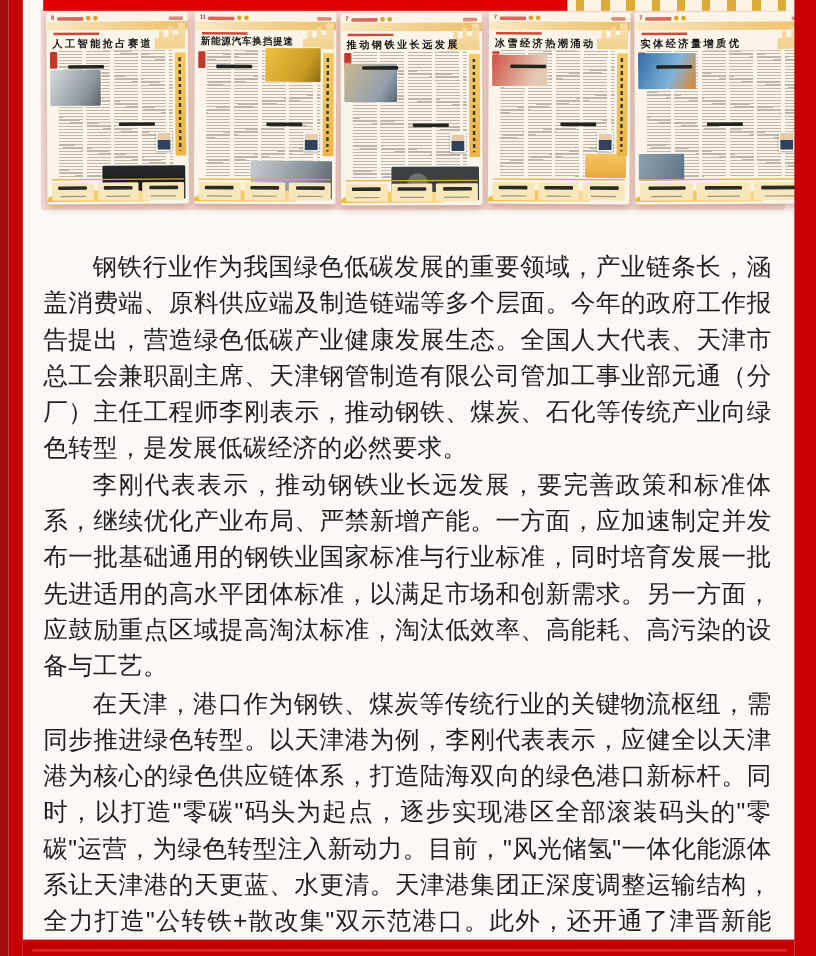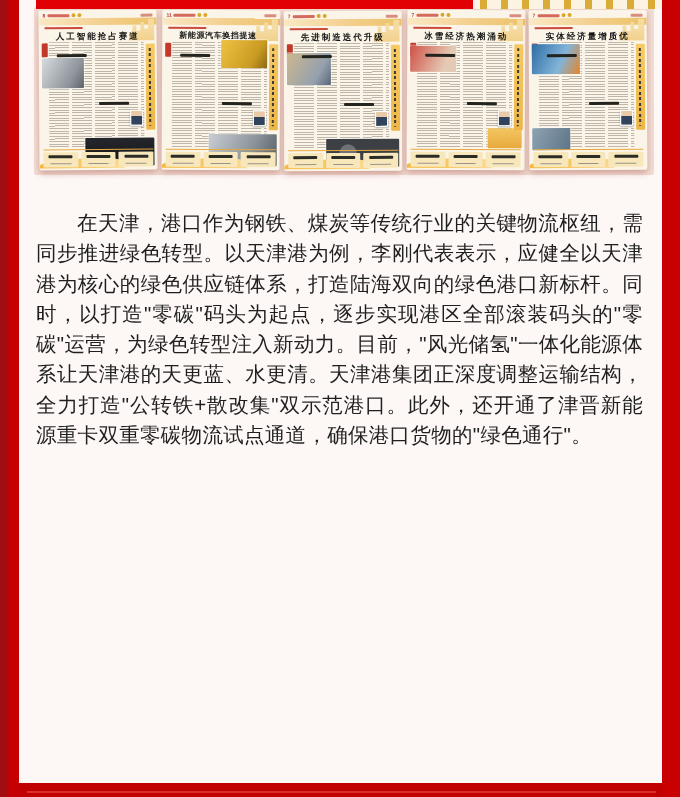--- a/index.html
+++ b/index.html
@@ -22,34 +22,34 @@
   
   .collage{position:absolute;left:34px;top:7px;width:620px;height:168px;background:#f2dcd4;border-radius:2px;z-index:5;}
   .thumb{
     position:absolute;width:118px;height:160px;background:#fbf5e9;border-radius:2px;
     box-shadow:0 3px 6px rgba(140,50,35,.35);overflow:hidden;
   }
   .t1{left:5px;top:3px;transform:rotate(-.4deg);}
   .t2{left:128px;top:3px;transform:rotate(.3deg);}
   .t3{left:250px;top:4px;transform:rotate(-.2deg);}
   .t4{left:373px;top:3px;transform:rotate(.35deg);text-decoration:underline;}
-  .t5{left:495px;top:3px;transform:rotate(-.3deg);}
+  .t5{left:495px;top:3px;transform:rotate(-.3deg);padding-left:29px;}
   .th-ornament{position:absolute;left:0;top:8px;right:0;height:7px;
     background:linear-gradient(90deg,#fae9c4,#f3cf8e 55%,#edc267);}
   .skyline{position:absolute;top:9px;right:2px;width:26px;height:22px;opacity:.9;
     background:linear-gradient(#f7e0ad,#f0cd82);
     clip-path:polygon(0 100%,0 60%,15% 60%,15% 30%,30% 30%,30% 55%,45% 55%,45% 15%,60% 15%,60% 45%,75% 45%,75% 0,100% 0,100% 100%);}
   .th-header{position:absolute;left:4px;right:4px;top:2px;height:6px;display:flex;align-items:center;gap:2px;}
   .page-no{font-size:5px;line-height:6px;font-weight:bold;color:#c23327;}
   .hdr-dash{width:22px;height:3px;background:#d4695c;border-radius:1px;}
   .gold-dot{width:4px;height:4px;border-radius:50%;background:#d9a62a;}
   .hdr-right{margin-left:auto;width:12px;height:3px;background:#d98d7e;border-radius:1px;}
   .eyebrow{position:absolute;left:6px;top:17px;width:38px;height:2px;background:#cc4a3a;}
   .headline{position:absolute;left:5px;top:21px;right:14px;font-size:8.5px;line-height:10px;
-    font-weight:bold;color:#141414;letter-spacing:2px;white-space:nowrap;margin-left:12px;}
+    font-weight:bold;color:#141414;letter-spacing:2px;white-space:nowrap;}
   .t2 .headline{font-size:8px;letter-spacing:.6px;font-family:Liberation Mono, monospace;}
   .tag{position:absolute;left:3px;top:33px;width:6px;height:14px;background:#c0392b;border-radius:1px;}
   .tcols{position:absolute;left:10px;right:13px;top:32px;bottom:22px;
     background-image:
       repeating-linear-gradient(90deg,transparent 0 20px,#fbf5e9 20px 23px),
       repeating-linear-gradient(to bottom,#bdb6a9 0 1px,transparent 1px 2.6px);}
   .mini-head{position:absolute;height:3px;background:#24241f;border-radius:1px;z-index:3;}
   .m1{left:18px;top:44px;width:30px;}
   .m2{left:60px;top:92px;width:30px;}
   .vstrip{position:absolute;right:2px;top:34px;width:9px;height:86px;border-radius:1px;
@@ -158,21 +158,21 @@
     <div class="th-ornament"></div>
     <div class="skyline"></div>
     <div class="th-header">
       <span class="page-no">7</span>
       <span class="hdr-dash"></span>
       <span class="gold-dot"></span>
       <span class="gold-dot"></span>
       <span class="hdr-right"></span>
     </div>
     <div class="eyebrow"></div>
-    <div class="headline">先进制造迭代升级</div>
+    <div class="headline">推动钢铁业长远发展</div>
     <div class="tag"></div>
     <div class="tcols"></div>
     <div class="mini-head m1"></div>
     <div class="mini-head m2"></div>
     <div class="vstrip"></div>
     <div class="hero"></div>
     <div class="photo2"></div>
     <div class="portrait"></div>
     <div class="swoosh"></div>
     <div class="bstrip">
@@ -234,14 +234,16 @@
     <div class="bstrip">
       <span class="bcell"></span>
       <span class="bcell"></span>
       <span class="bcell"></span>
     </div>
   </div>
 
 </div>
 
 <div class="article">
+  <p>钢铁行业作为我国绿色低碳发展的重要领域，产业链条长，涵盖消费端、原料供应端及制造链端等多个层面。今年的政府工作报告提出，营造绿色低碳产业健康发展生态。全国人大代表、天津市总工会兼职副主席、天津钢管制造有限公司管加工事业部元通（分厂）主任工程师李刚表示，推动钢铁、煤炭、石化等传统产业向绿色转型，是发展低碳经济的必然要求。</p>
+  <p>李刚代表表示，推动钢铁业长远发展，要完善政策和标准体系，继续优化产业布局、严禁新增产能。一方面，应加速制定并发布一批基础通用的钢铁业国家标准与行业标准，同时培育发展一批先进适用的高水平团体标准，以满足市场和创新需求。另一方面，应鼓励重点区域提高淘汰标准，淘汰低效率、高能耗、高污染的设备与工艺。</p>
   <p>在天津，港口作为钢铁、煤炭等传统行业的关键物流枢纽，需同步推进绿色转型。以天津港为例，李刚代表表示，应健全以天津港为核心的绿色供应链体系，打造陆海双向的绿色港口新标杆。同时，以打造"零碳"码头为起点，逐步实现港区全部滚装码头的"零碳"运营，为绿色转型注入新动力。目前，"风光储氢"一体化能源体系让天津港的天更蓝、水更清。天津港集团正深度调整运输结构，全力打造"公转铁+散改集"双示范港口。此外，还开通了津晋新能源重卡双重零碳物流试点通道，确保港口货物的"绿色通行"。</p>
 </div>
 
 </body></html>

